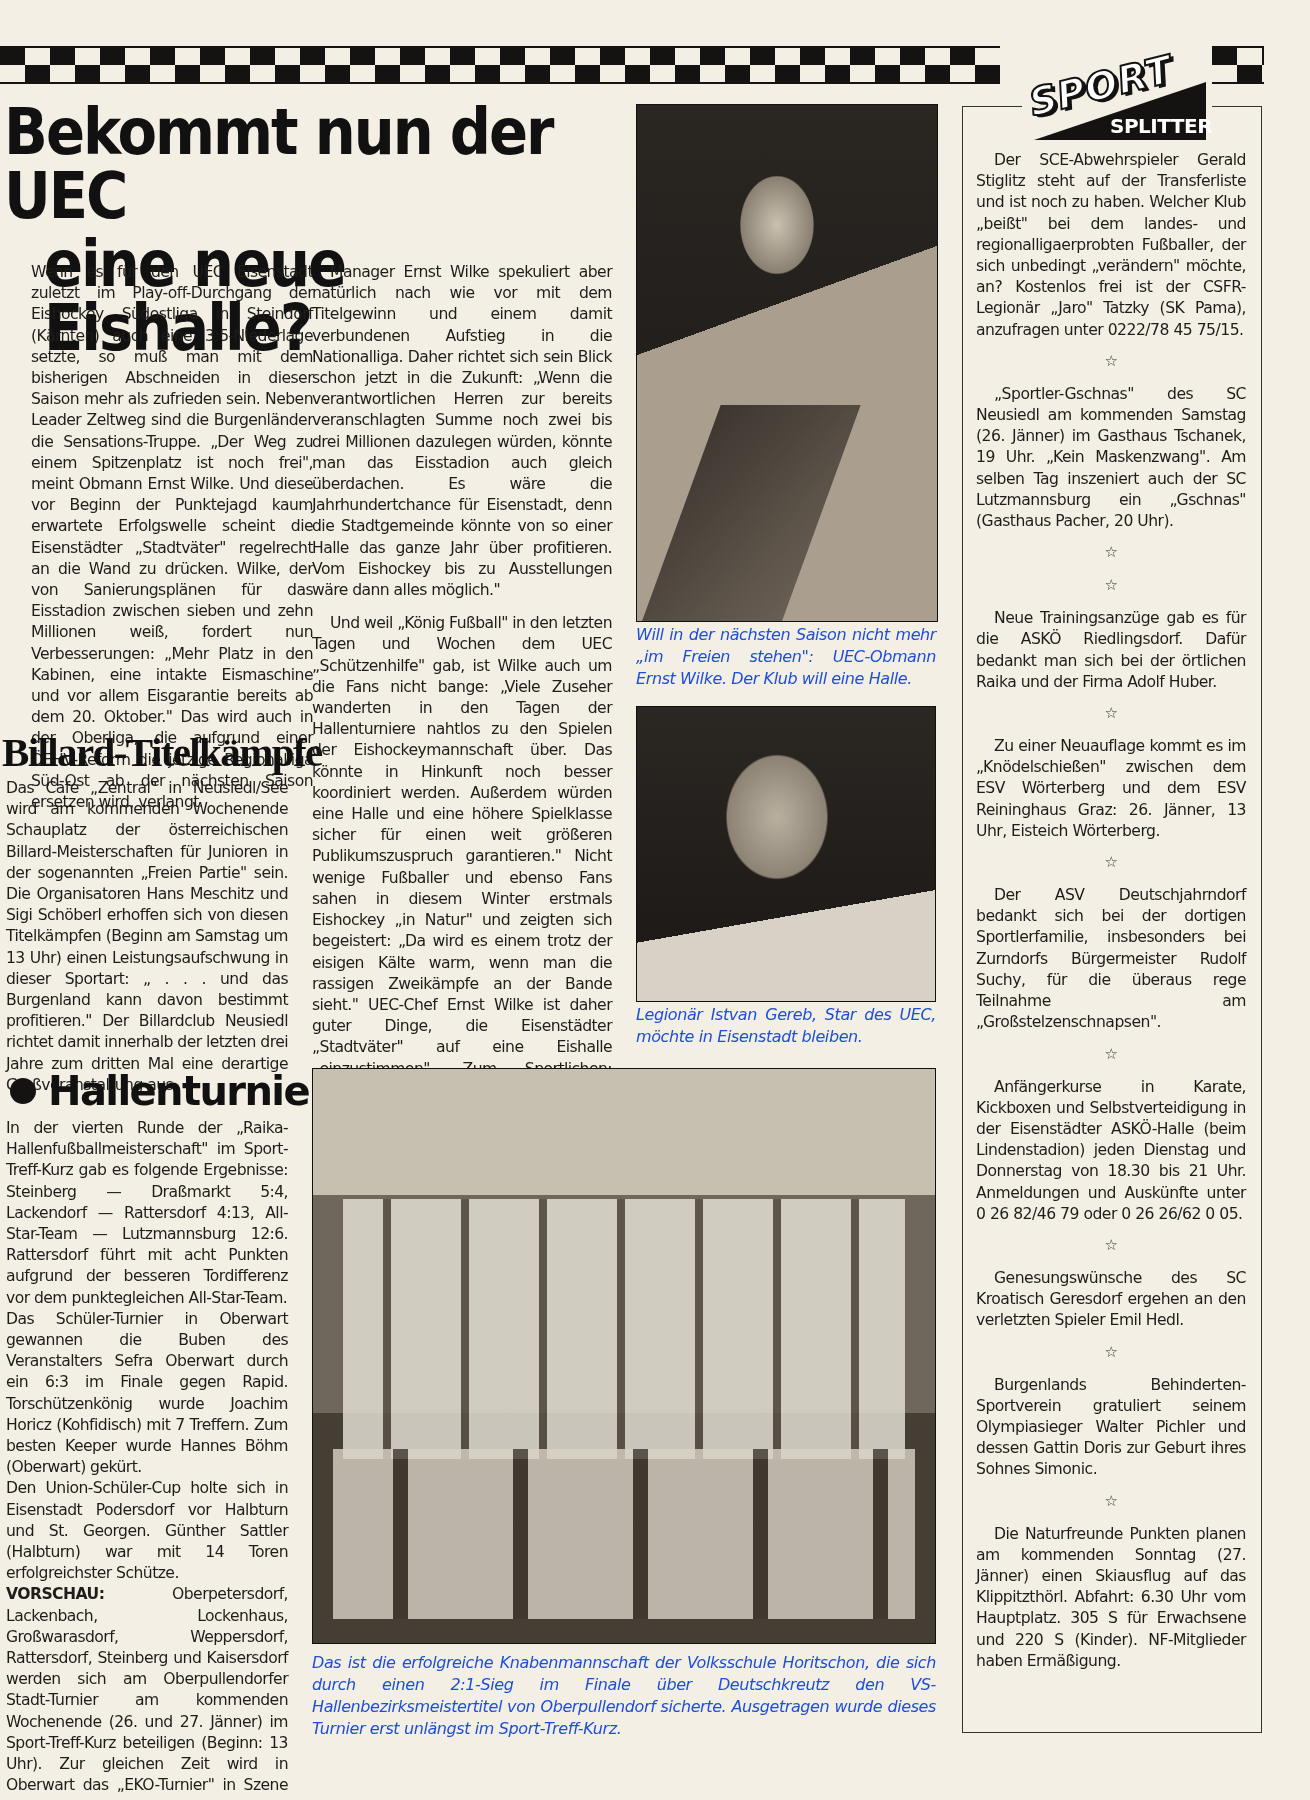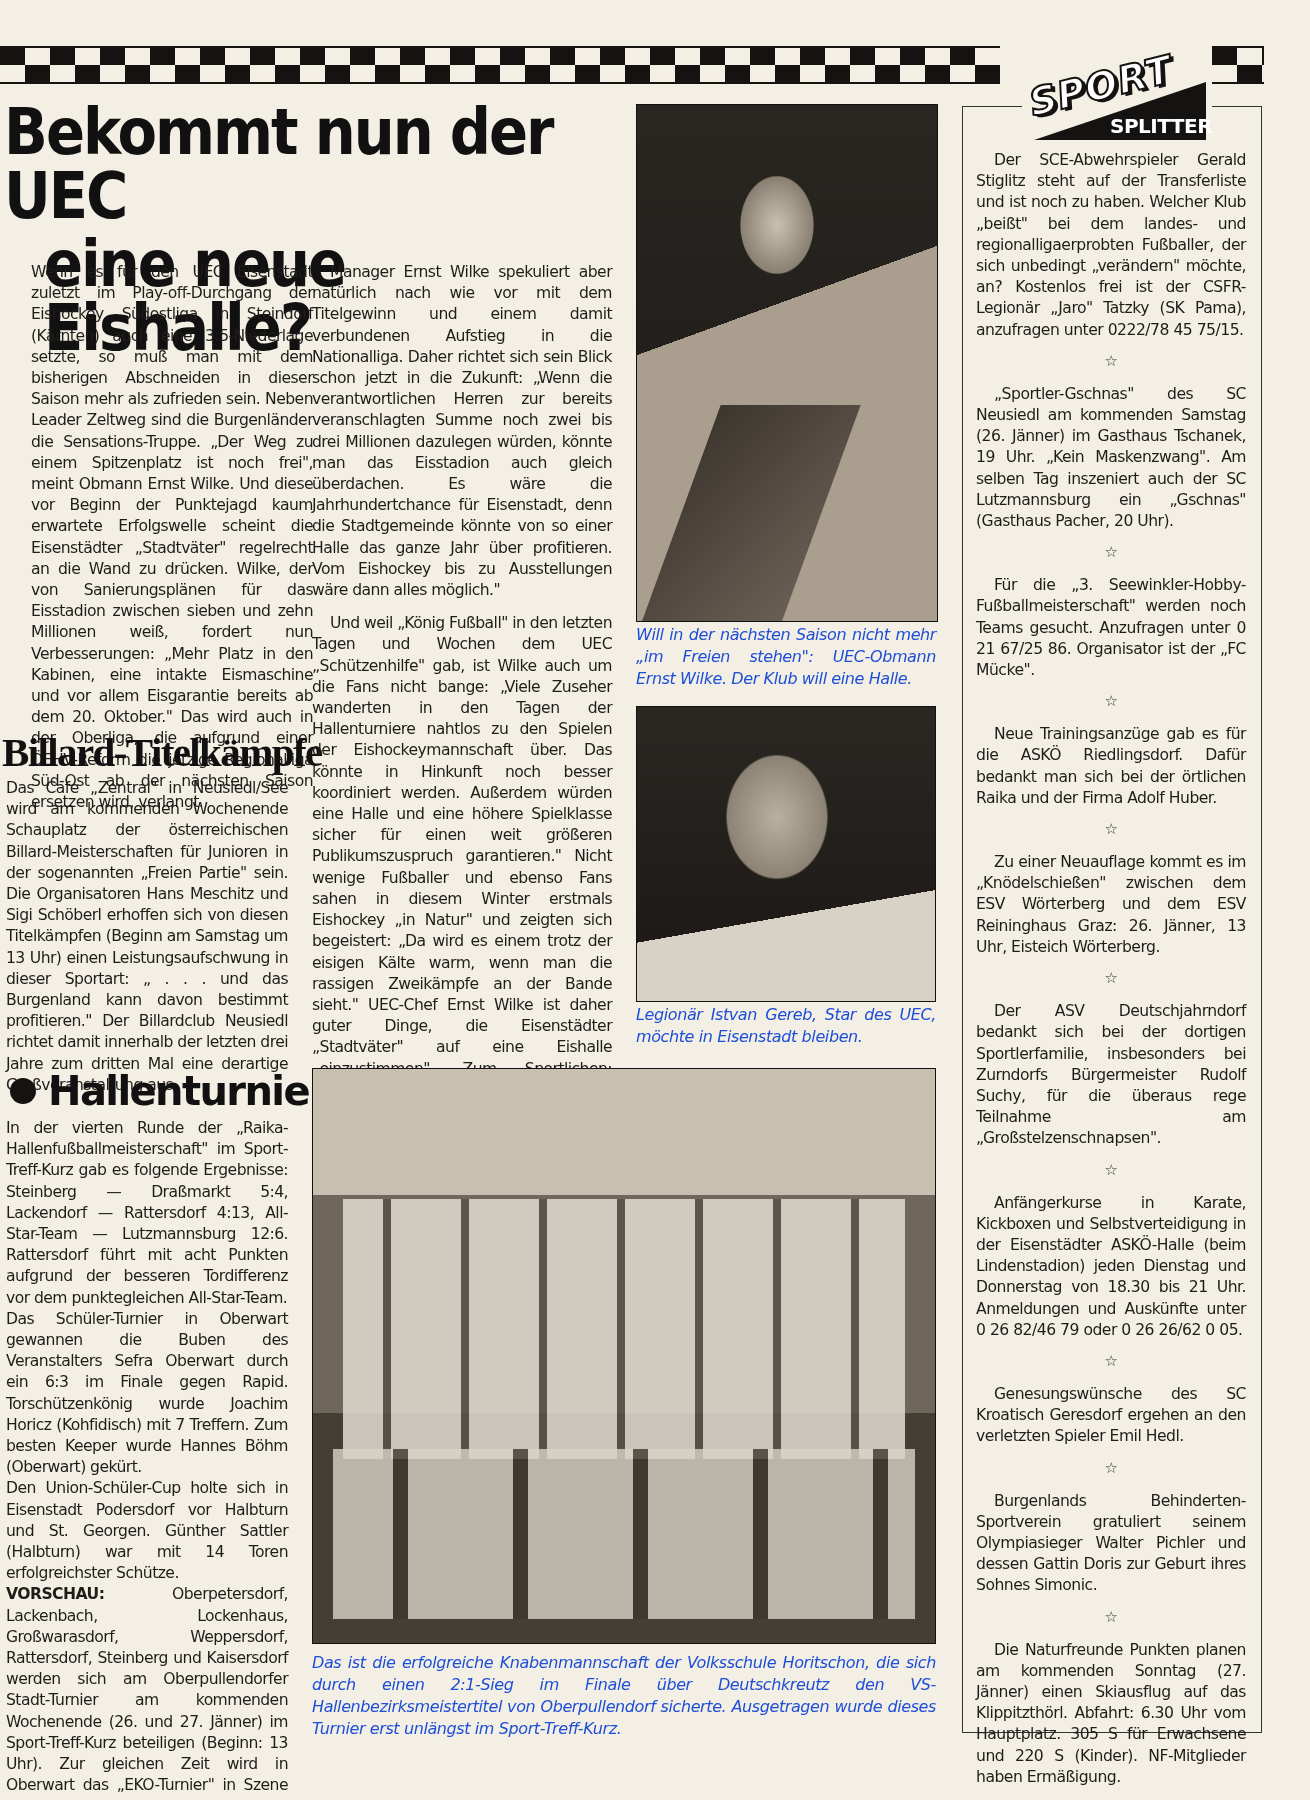--- a/index.html
+++ b/index.html
@@ -104,21 +104,20 @@
 
 <div class="box" style="left:962px;top:106px;width:298px;height:1626px;border-top:none;">
   <div style="position:absolute;left:-1px;top:0;width:60px;border-top:1.5px solid #333;"></div>
   <div style="position:absolute;right:-1px;top:0;width:50px;border-top:1.5px solid #333;"></div>
 </div>
 <div class="abs notice" id="splitter-list" style="left:976px;top:150px;width:270px;">
     <p>Der <b>SCE</b>-Abwehrspieler <b>Gerald Stiglitz</b> steht auf der Transferliste und <b>ist noch zu haben.</b> Welcher Klub „beißt" bei dem landes- und regionalligaerprobten Fußballer, der sich unbedingt „verändern" möchte, an? <b>Kostenlos frei</b> ist der CSFR-Legionär <b>„Jaro" Tatzky (SK Pama),</b> anzufragen unter <b>0222/78 45 75/15.</b></p>
     <div class="star">☆</div>
     <p><b>„Sportler-Gschnas"</b> des <b>SC Neusiedl</b> am kommenden Samstag (26. Jänner) im Gasthaus Tschanek, 19 Uhr. „Kein Maskenzwang". Am selben Tag inszeniert auch der <b>SC Lutzmannsburg</b> ein <b>„Gschnas"</b> (Gasthaus Pacher, 20 Uhr).</p>
     <div class="star">☆</div>
-    <p>Für die <b>„3. Seewinkler-Hobby-Fußballmeisterschaft"</b> werden noch Teams gesucht. Anzufragen unter <b>0 21 67/25 86.</b> Organisator ist der „FC Mücke".</p>
     <div class="star">☆</div>
     <p>Neue Trainingsanzüge gab es für die <b>ASKÖ Riedlingsdorf.</b> Dafür bedankt man sich bei der örtlichen <b>Raika</b> und der Firma <b>Adolf Huber.</b></p>
     <div class="star">☆</div>
     <p>Zu einer Neuauflage kommt es im <b>„Knödelschießen"</b> zwischen dem <b>ESV Wörterberg</b> und dem <b>ESV Reininghaus Graz:</b> 26. Jänner, 13 Uhr, Eisteich Wörterberg.</p>
     <div class="star">☆</div>
     <p>Der <b>ASV Deutschjahrndorf</b> bedankt sich bei der dortigen Sportlerfamilie, insbesonders bei Zurndorfs Bürgermeister <b>Rudolf Suchy,</b> für die überaus rege Teilnahme am „Großstelzenschnapsen".</p>
     <div class="star">☆</div>
     <p><b>Anfängerkurse</b> in <b>Karate, Kickboxen</b> und <b>Selbstverteidigung</b> in der Eisenstädter ASKÖ-Halle (beim Lindenstadion) jeden Dienstag und Donnerstag von 18.30 bis 21 Uhr. Anmeldungen und Auskünfte unter <b>0 26 82/46 79</b> oder <b>0 26 26/62 0 05.</b></p>
     <div class="star">☆</div>
     <p>Genesungswünsche des <b>SC Kroatisch Geresdorf</b> ergehen an den verletzten Spieler <b>Emil Hedl.</b></p>

